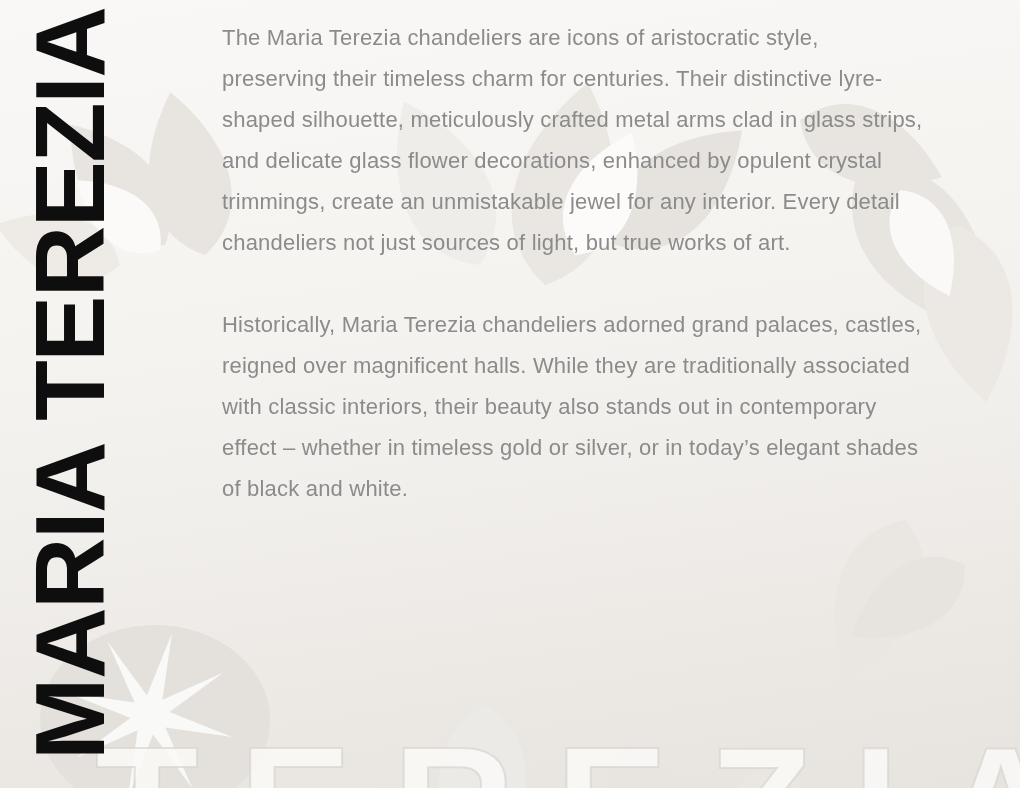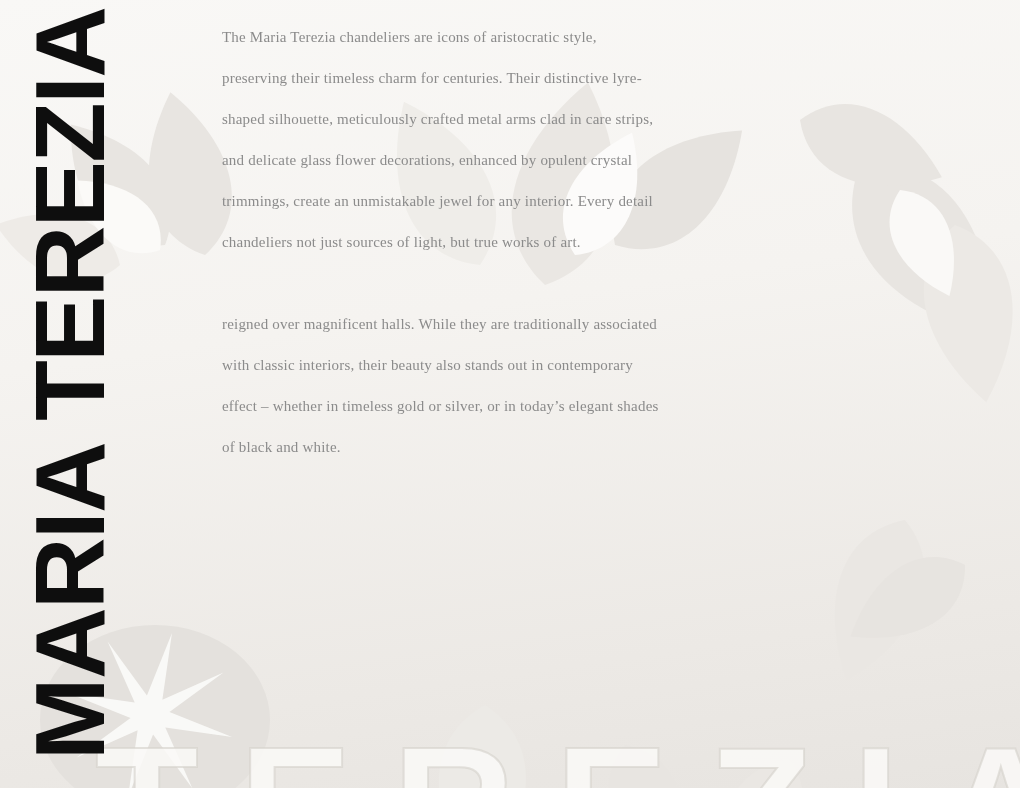--- a/index.html
+++ b/index.html
@@ -39,25 +39,24 @@
   }
   
   .content {
     position: absolute;
     left: 222px;
     top: 17px;
     width: 790px;
   }
   .content p {
     margin: 0 0 41px 0;
-    font-size: 15px;
+    font-size: 22px;
     line-height: 41px;
     letter-spacing: 0.2px;
     color: #8b8b8b;
-    font-family: Liberation Serif, serif;
   }
   .content .line {
     display: block;
     white-space: nowrap;
   }
   
   .watermark {
     position: absolute;
     left: 95px;
     bottom: 0;
@@ -129,26 +128,27 @@
   <div class="watermark">
     <span>TEREZIA</span>
   </div>
 
   <span class="vertical-title">MARIA TEREZIA</span>
 
   <div class="content">
     <p>
       <span class="line">The Maria Terezia chandeliers are icons of aristocratic style,</span>
       <span class="line">preserving their timeless charm for centuries. Their distinctive lyre-</span>
-      <span class="line">shaped silhouette, meticulously crafted metal arms clad in care strips,</span>
+      <span class="line">shaped silhouette, meticulously crafted metal arms clad in glass strips,</span>
       <span class="line">and delicate glass flower decorations, enhanced by opulent crystal</span>
       <span class="line">trimmings, create an unmistakable jewel for any interior. Every detail</span>
       <span class="line">chandeliers not just sources of light, but true works of art.</span>
     </p>
     <p>
+      <span class="line">Historically, Maria Terezia chandeliers adorned grand palaces, castles,</span>
       <span class="line">reigned over magnificent halls. While they are traditionally associated</span>
       <span class="line">with classic interiors, their beauty also stands out in contemporary</span>
       <span class="line">effect – whether in timeless gold or silver, or in today’s elegant shades</span>
       <span class="line">of black and white.</span>
     </p>
     <p>
     </p>
   </div>
 
 </div>

